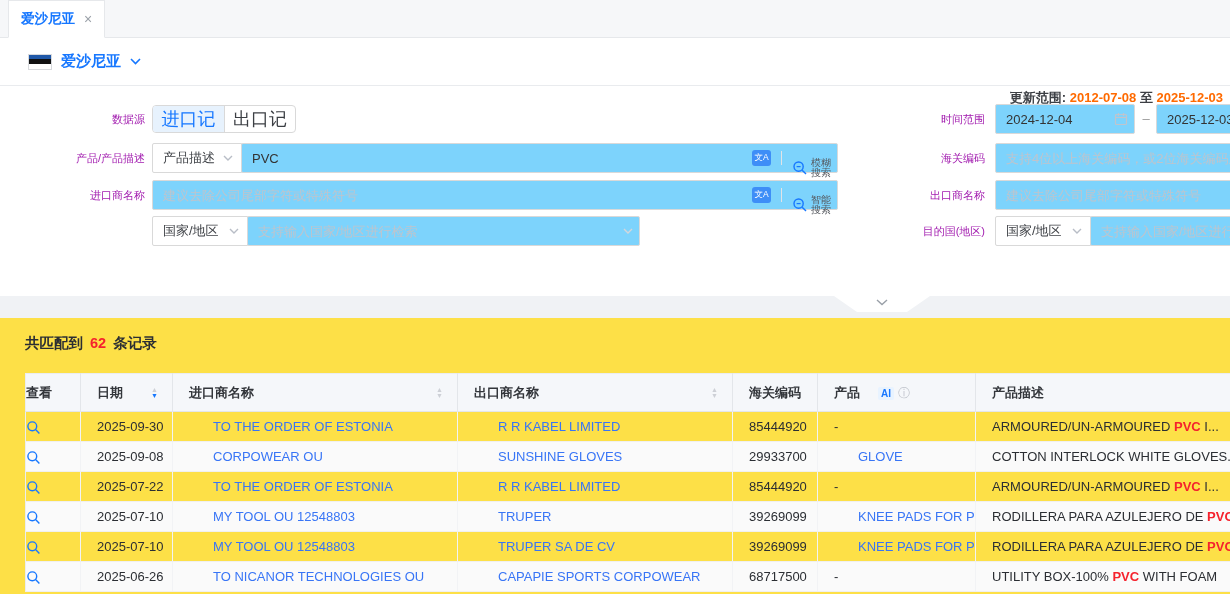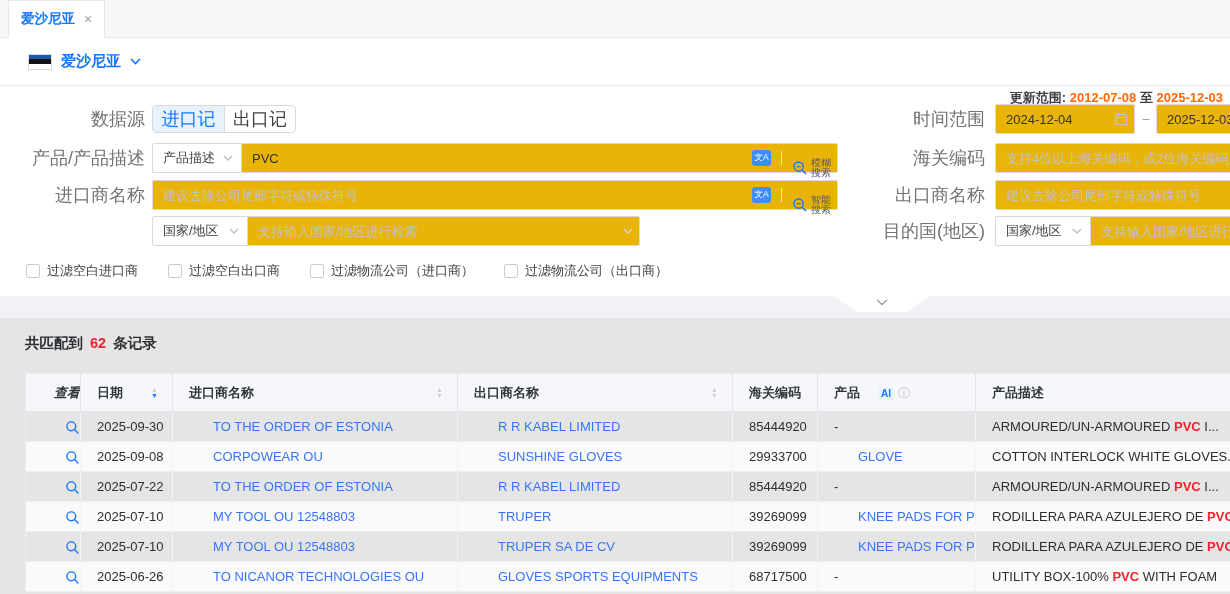--- a/index.html
+++ b/index.html
@@ -19,32 +19,32 @@
   
   .country-row { position:absolute; left:0; top:38px; width:1230px; height:48px;
     background:#fff; border-bottom:1px solid #e9ebee; display:flex; align-items:center; padding-left:28px; gap:9px; }
   .flag { width:24px; height:16px; border:1px solid #d8dadd; display:flex; flex-direction:column; }
   .flag i { flex:1; display:block; }
   .country-name { color:#1677ff; font-size:15px; font-weight:bold; }
   .chev-blue svg { display:block; }
 
   
   .filter-panel { position:absolute; left:0; top:86px; width:1230px; height:210px; background:#fff; }
-  .f-label { position:absolute; width:145px; text-align:right; line-height:30px; color:#737373; font-size:18px; }
+  .f-label { position:absolute; width:145px; text-align:right; line-height:30px; color:#a21caf; font-size:11px; }
   .f-label.right { width:985px; }
   .update-range { position:absolute; top:3px; right:7px; font-size:13px; color:#3c3f44; font-weight:bold; }
   .update-range b { color:#ff6a00; }
 
   .seg { position:absolute; left:152px; top:19px; height:28px; display:flex;
     border:1px solid #d9d9d9; border-radius:4px; overflow:hidden; background:#fff; }
   .seg-item { width:71px; line-height:26px; text-align:center; font-size:18px; color:#3c3f44; cursor:pointer;font-family:Liberation Serif, serif; }
   .seg-item.active { background:#e7f2fd; color:#1677ff; }
   .seg-item + .seg-item { border-left:1px solid #d9d9d9; }
 
-  .inp { position:absolute; height:30px; border:1px solid #d9d9d9; border-radius:2px; background:#eab308; display:flex; align-items:center; }
+  .inp { position:absolute; height:30px; border:1px solid #d9d9d9; border-radius:2px; background:#7dd3fc; display:flex; align-items:center; }
   .inp input { border:none; outline:none; flex:1; height:100%; padding:0 10px; font-size:13px;
     font-family:inherit; color:#333; background:transparent; min-width:0; }
   .inp input::placeholder { color:#bfc4cc; }
   .sel { position:absolute; height:30px; border:1px solid #d9d9d9; border-radius:2px 0 0 2px; background:#fff;
     display:flex; align-items:center; justify-content:space-between; padding:0 8px 0 10px; font-size:13px; color:#3c3f44; cursor:pointer; }
   .suffix { display:flex; align-items:center; gap:10px; padding-right:6px; }
   .trans-ico { width:19px; height:16px; background:#3e8ef7; border-radius:3px; color:#fff;
     font-size:8.5px; display:flex; align-items:center; justify-content:center; cursor:pointer; }
   .vdiv { width:1px; height:14px; background:#e1e3e6; }
   .mag-group { display:flex; align-items:center; gap:3px; cursor:pointer;margin-top:20px; }
@@ -54,30 +54,30 @@
   .cb-item { display:flex; align-items:center; gap:7px; cursor:pointer; }
   .cb-box { width:14px; height:14px; border:1px solid #c8ccd4; border-radius:2px; background:#fff; }
   .cb-label { color:#3c3f44; font-size:13px; }
 
   
   .gray-band { position:absolute; left:0; top:296px; width:1230px; height:22px; background:#f0f2f5; }
   .collapse-handle { position:absolute; left:834px; top:296px; width:96px; height:16px; background:#fff;
     clip-path:polygon(0 0,100% 0,76% 100%,24% 100%); display:flex; align-items:flex-start; justify-content:center; cursor:pointer; }
 
   
-  .results { position:absolute; left:0; top:318px; width:1230px; height:276px; background:#e5e5e5; }
+  .results { position:absolute; left:0; top:318px; width:1230px; height:276px; background:#fde047; }
   .summary { position:absolute; left:25px; top:16px; font-size:14.5px; font-weight:bold; color:#2b2e33; }
   .summary b { color:#f5222d; padding:0 3px; }
 
   table.grid { position:absolute; left:25px; top:55px; width:1205px; border-collapse:collapse; table-layout:fixed;
     border:1px solid #ebedf0; }
   .grid th { height:38px; background:#f5f7fa; font-size:13px; color:#33363b; text-align:left;
     padding:0 8px 0 16px; font-weight:bold; border-right:1px solid #e3e6ea; border-bottom:1px solid #e3e6ea;
     white-space:nowrap; overflow:hidden; }
-  .grid th.center, .grid td.center { text-align:right; padding:0;font-style:italic; }
+  .grid th.center, .grid td.center { text-align:left; padding:0; }
   .grid td { height:30px; font-size:13px; padding:0 8px 0 16px; border-right:1px solid #f2f3f5;
     border-bottom:1px solid #f0f0f0; white-space:nowrap; overflow:hidden; color:#2b2e33; }
   .grid tr.alt td { background:#fafafa; }
   .th-flex { display:flex; align-items:center; justify-content:space-between; }
   .sorter { display:inline-flex; flex-direction:column; line-height:6px; margin-right:6px; cursor:pointer; }
   .sorter span { font-size:7px; color:#cdd0d6; }
   .sorter span.on { color:#1677ff; }
   .link { color:#3875f6; cursor:pointer; text-decoration:none;margin-left:24px; }
   .hl { color:#f5222d; font-weight:bold; }
   .ai-badge { background:#e8f3ff; color:#1677ff; font-size:10px; font-weight:bold;
@@ -210,38 +210,20 @@
   <div class="sel" style="left:995px; top:130px; width:96px;">
     <span>国家/地区</span>
     <svg width="10" height="6" viewBox="0 0 10 6">
         <path d="M1 1l4 4 4-4" fill="none" stroke="#b8bdc6" stroke-width="1.4"></path>
       </svg>
   </div>
   <div class="inp" style="left:1090px; top:130px; width:260px;">
     <input placeholder="支持输入国家/地区进行检索" style="">
   </div>
 
-  <div class="checkbox-row">
-    <span class="cb-item">
-      <span class="cb-box"></span>
-      <span class="cb-label">过滤空白进口商</span>
-    </span>
-    <span class="cb-item">
-      <span class="cb-box"></span>
-      <span class="cb-label">过滤空白出口商</span>
-    </span>
-    <span class="cb-item">
-      <span class="cb-box"></span>
-      <span class="cb-label">过滤物流公司（进口商）</span>
-    </span>
-    <span class="cb-item">
-      <span class="cb-box"></span>
-      <span class="cb-label">过滤物流公司（出口商）</span>
-    </span>
-  </div>
 </div>
 
 <div class="gray-band"></div>
 <div class="collapse-handle">
   <svg width="12" height="7" viewBox="0 0 12 7" style="margin-top:3px">
     <path d="M1 1l5 4.5L11 1" fill="none" stroke="#9aa0a8" stroke-width="1.4"></path>
   </svg>
 </div>
 
 <div class="results">
@@ -398,21 +380,21 @@
     <td class="center">
       <span class="view-btn">
         <svg width="15" height="15" viewBox="0 0 15 15">
           <circle cx="6.3" cy="6.3" r="4.4" fill="none" stroke="#1677ff" stroke-width="1.4"></circle>
           <line x1="9.8" y1="9.8" x2="13.4" y2="13.4" stroke="#1677ff" stroke-width="1.4"></line>
         </svg>
       </span>
     </td>
     <td>2025-06-26</td>
     <td><span class="link">TO NICANOR TECHNOLOGIES OU</span></td>
-    <td><span class="link">GLOVES SPORTS EQUIPMENTS</span></td>
+    <td><span class="link">CAPAPIE SPORTS CORPOWEAR</span></td>
     <td>68717500</td>
     <td><span>-</span></td>
     <td>
       <span>UTILITY BOX-100% </span><span class="hl">PVC</span><span> WITH FOAM</span>
     </td>
   </tr>
 </tbody>
   </table>
 </div>
 

